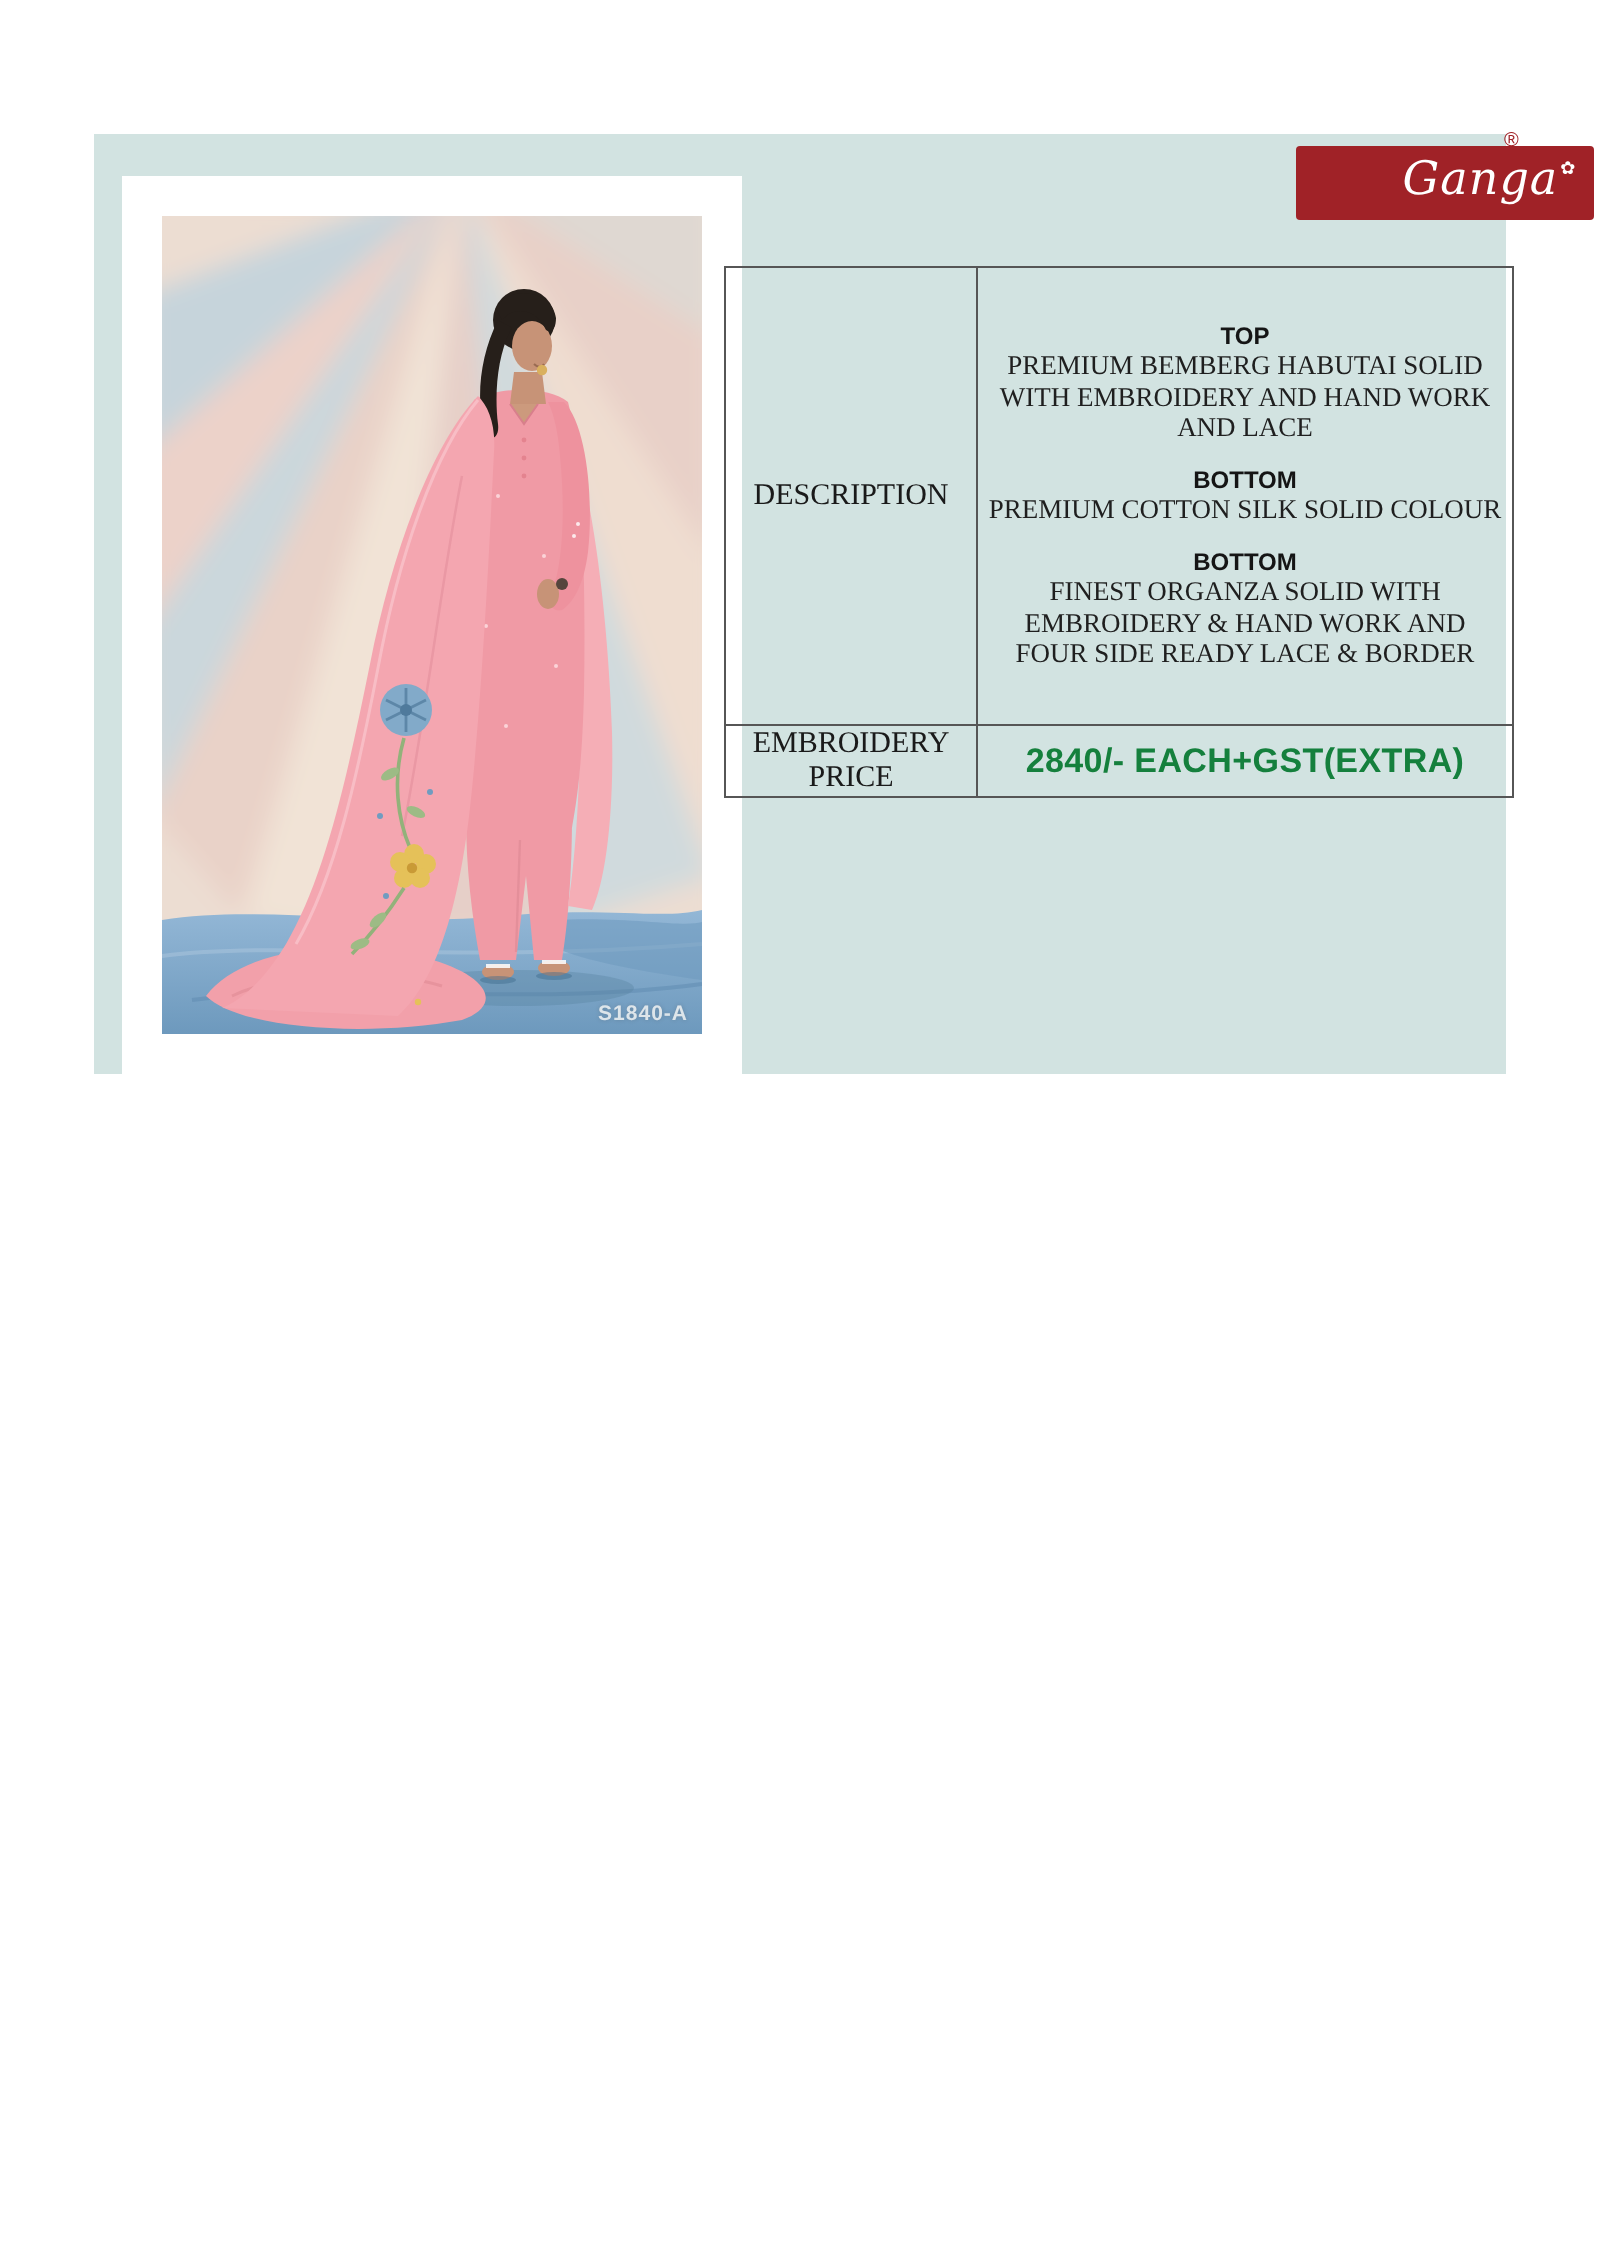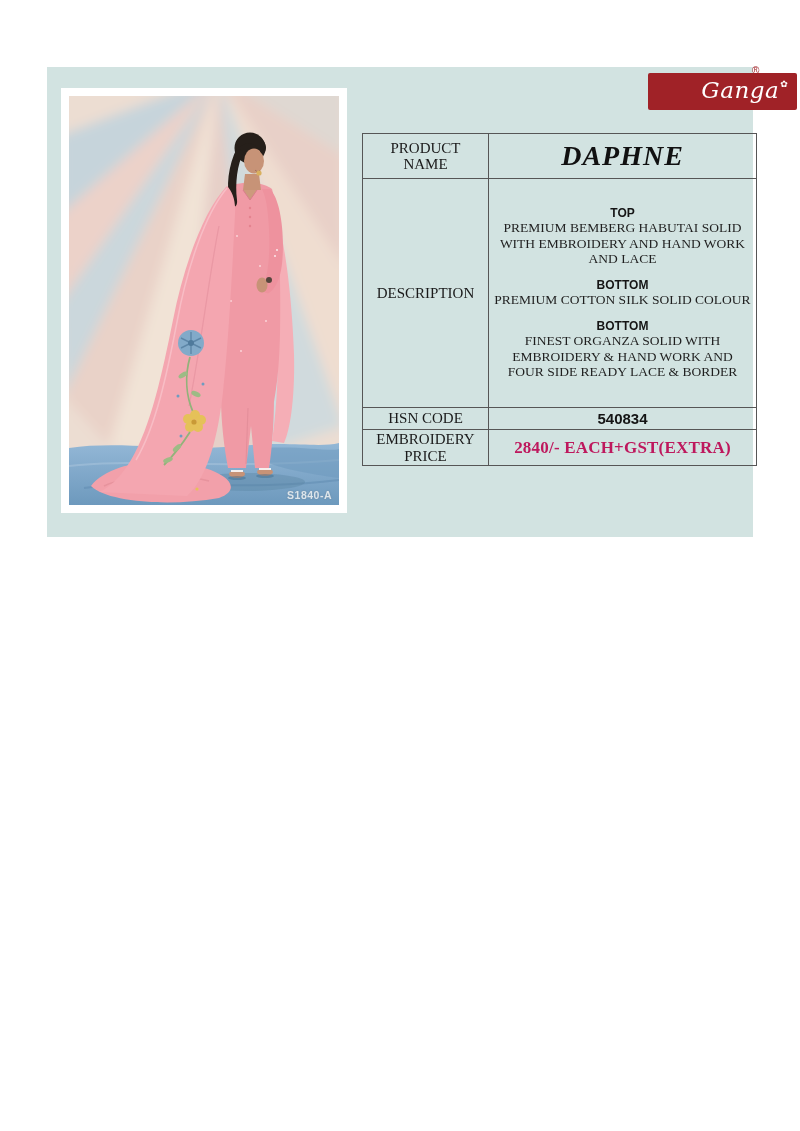--- a/index.html
+++ b/index.html
@@ -7,21 +7,21 @@
     width:800px;height:1131px;background:#ffffff;position:relative;
     font-family:"Liberation Serif", serif;color:#1c1c1c;
   }
   .panel{
     position:absolute;left:47px;top:67px;width:706px;height:470px;
     background:#d2e3e1;
   }
   
   .photo-frame{
     position:absolute;left:14px;top:21px;width:270px;height:409px;
-    background:#ffffff;padding:8px;
+    background:#ffffff;padding:20px;
   }
   .photo{
     position:relative;width:270px;height:409px;background:#ecddd2;overflow:hidden;
   }
   .photo svg{display:block;}
   .watermark{
     position:absolute;right:7px;bottom:4px;
     font-family:"Liberation Sans",sans-serif;font-weight:bold;
     font-size:10.5px;letter-spacing:.5px;color:#e9edef;opacity:.9;
     text-shadow:0 0 2px rgba(90,110,130,.55);
@@ -69,22 +69,22 @@
   .sec-head{
     font-family:"Liberation Sans",sans-serif;font-weight:bold;font-size:12px;
     color:#151515;margin-top:11px;
   }
   .sec-head.first{margin-top:0;}
   .sec-body{font-size:13.5px;line-height:1.17;color:#1f1f1f;margin-top:0;}
   .v-hsn{
     font-family:"Liberation Sans",sans-serif;font-weight:bold;font-size:15px;color:#141414;
   }
   .v-price{
-    font-family:Liberation Serif, serif;font-weight:bold;font-size:17px;
-    letter-spacing:.2px;color:#be185d;
+    font-family:Liberation Sans, sans-serif;font-weight:bold;font-size:17px;
+    letter-spacing:.2px;color:#15803d;
   }
 </style>
 </head>
 <body>
 
 <div class="panel">
 
   <div class="photo-frame">
     <div class="photo">
       <svg width="270" height="409" viewBox="0 0 270 409">
@@ -191,39 +191,31 @@
   </div>
 
   <div class="logo">
     <span class="logo-text">Ganga</span>
     <span class="logo-flower">✿</span>
   </div>
   <span class="reg-mark">®</span>
 
   <table class="spec">
     <tbody>
-        <tr class="row-name">
-      <td class="lbl">PRODUCT NAME</td>
-      <td class="val v-daphne">DAPHNE</td>
-    </tr>
     <tr class="row-desc">
       <td class="lbl">DESCRIPTION</td>
       <td class="val desc-cell">
         <div class="sec-head first">TOP</div>
         <div class="sec-body">PREMIUM BEMBERG HABUTAI SOLID WITH EMBROIDERY AND HAND WORK AND LACE</div>
         <div class="sec-head">BOTTOM</div>
         <div class="sec-body">PREMIUM COTTON SILK SOLID COLOUR</div>
         <div class="sec-head">BOTTOM</div>
         <div class="sec-body">FINEST ORGANZA SOLID WITH EMBROIDERY &amp; HAND WORK AND FOUR SIDE READY LACE &amp; BORDER</div>
       </td>
     </tr>
-    <tr class="row-hsn">
-      <td class="lbl">HSN CODE</td>
-      <td class="val v-hsn">540834</td>
-    </tr>
     <tr class="row-price">
       <td class="lbl">EMBROIDERY PRICE</td>
       <td class="val v-price">2840/- EACH+GST(EXTRA)</td>
     </tr>
   </tbody>
     </table>
 
 </div>
 
 </body></html>

